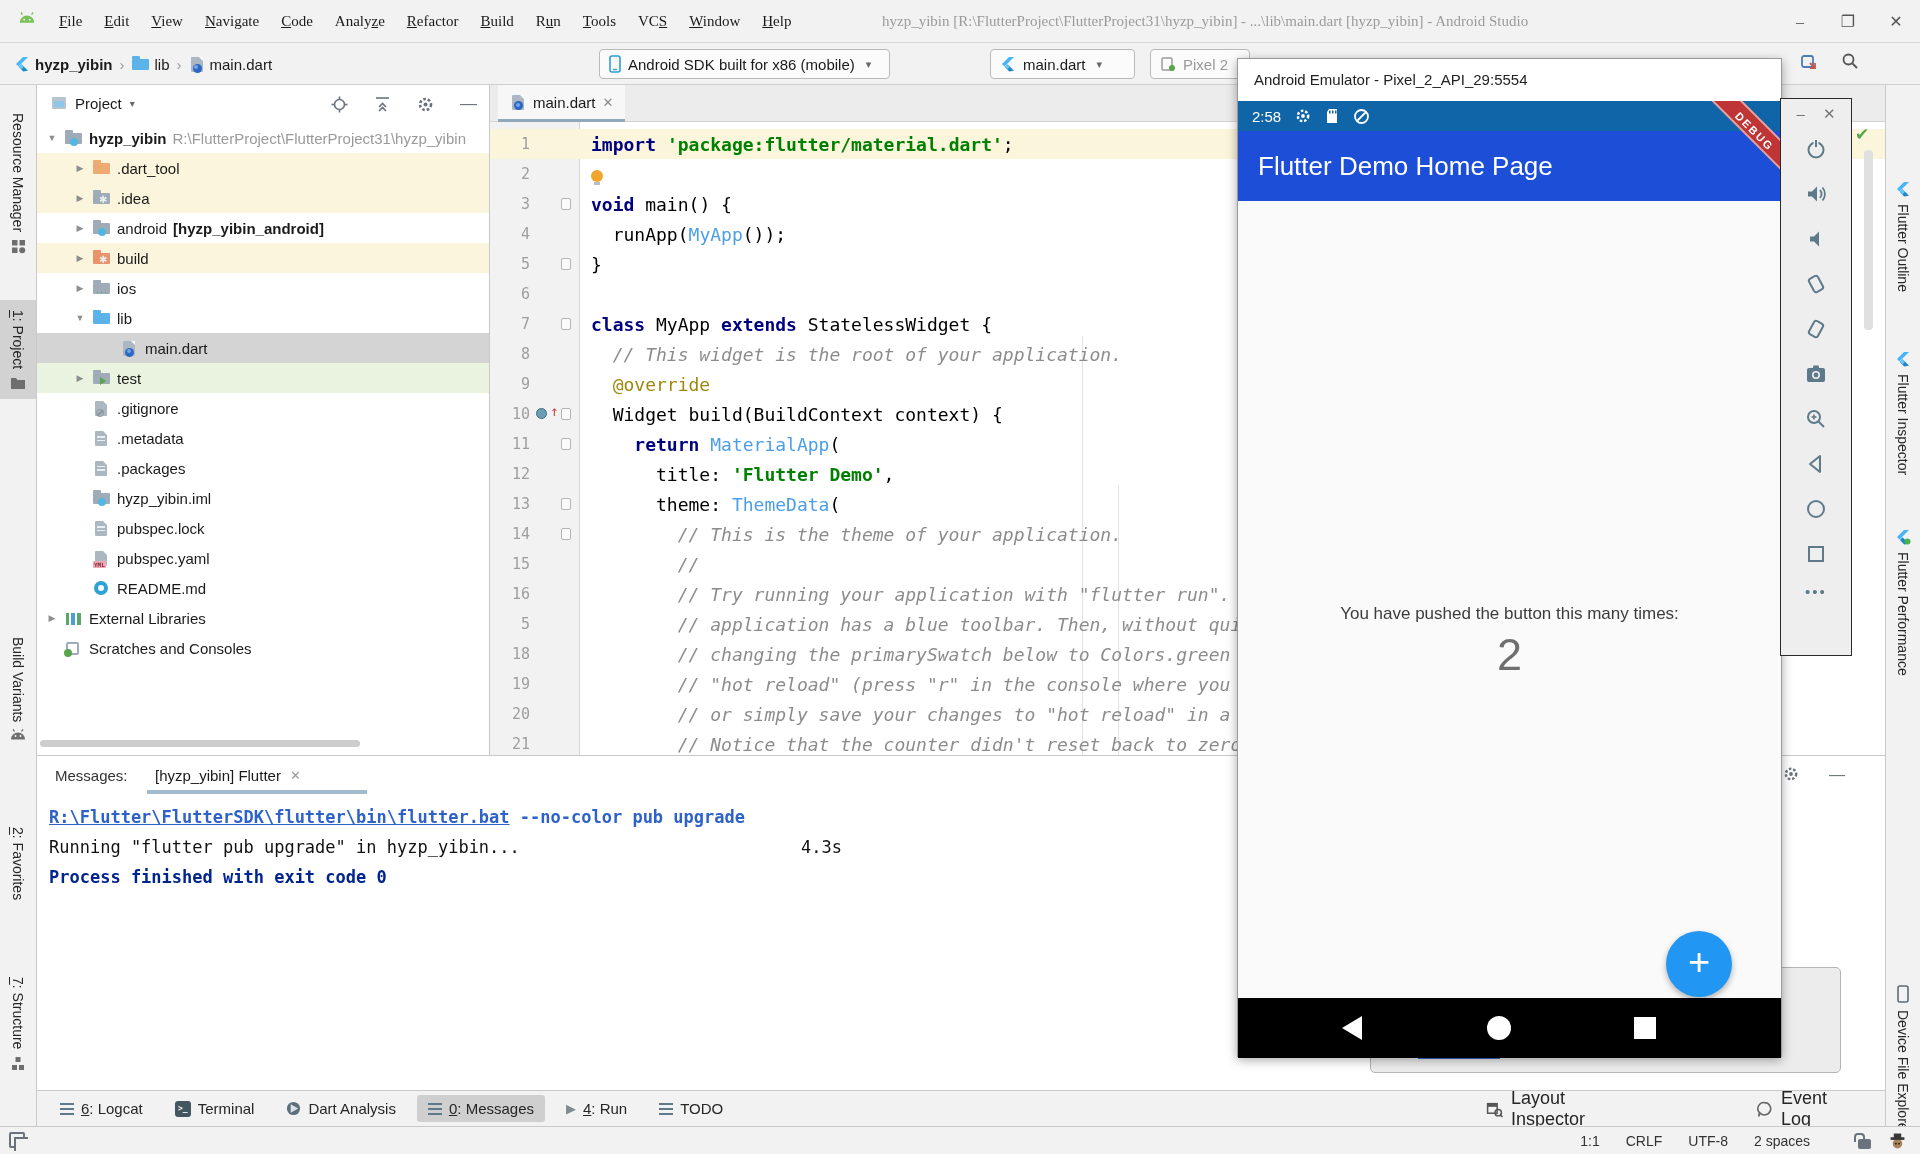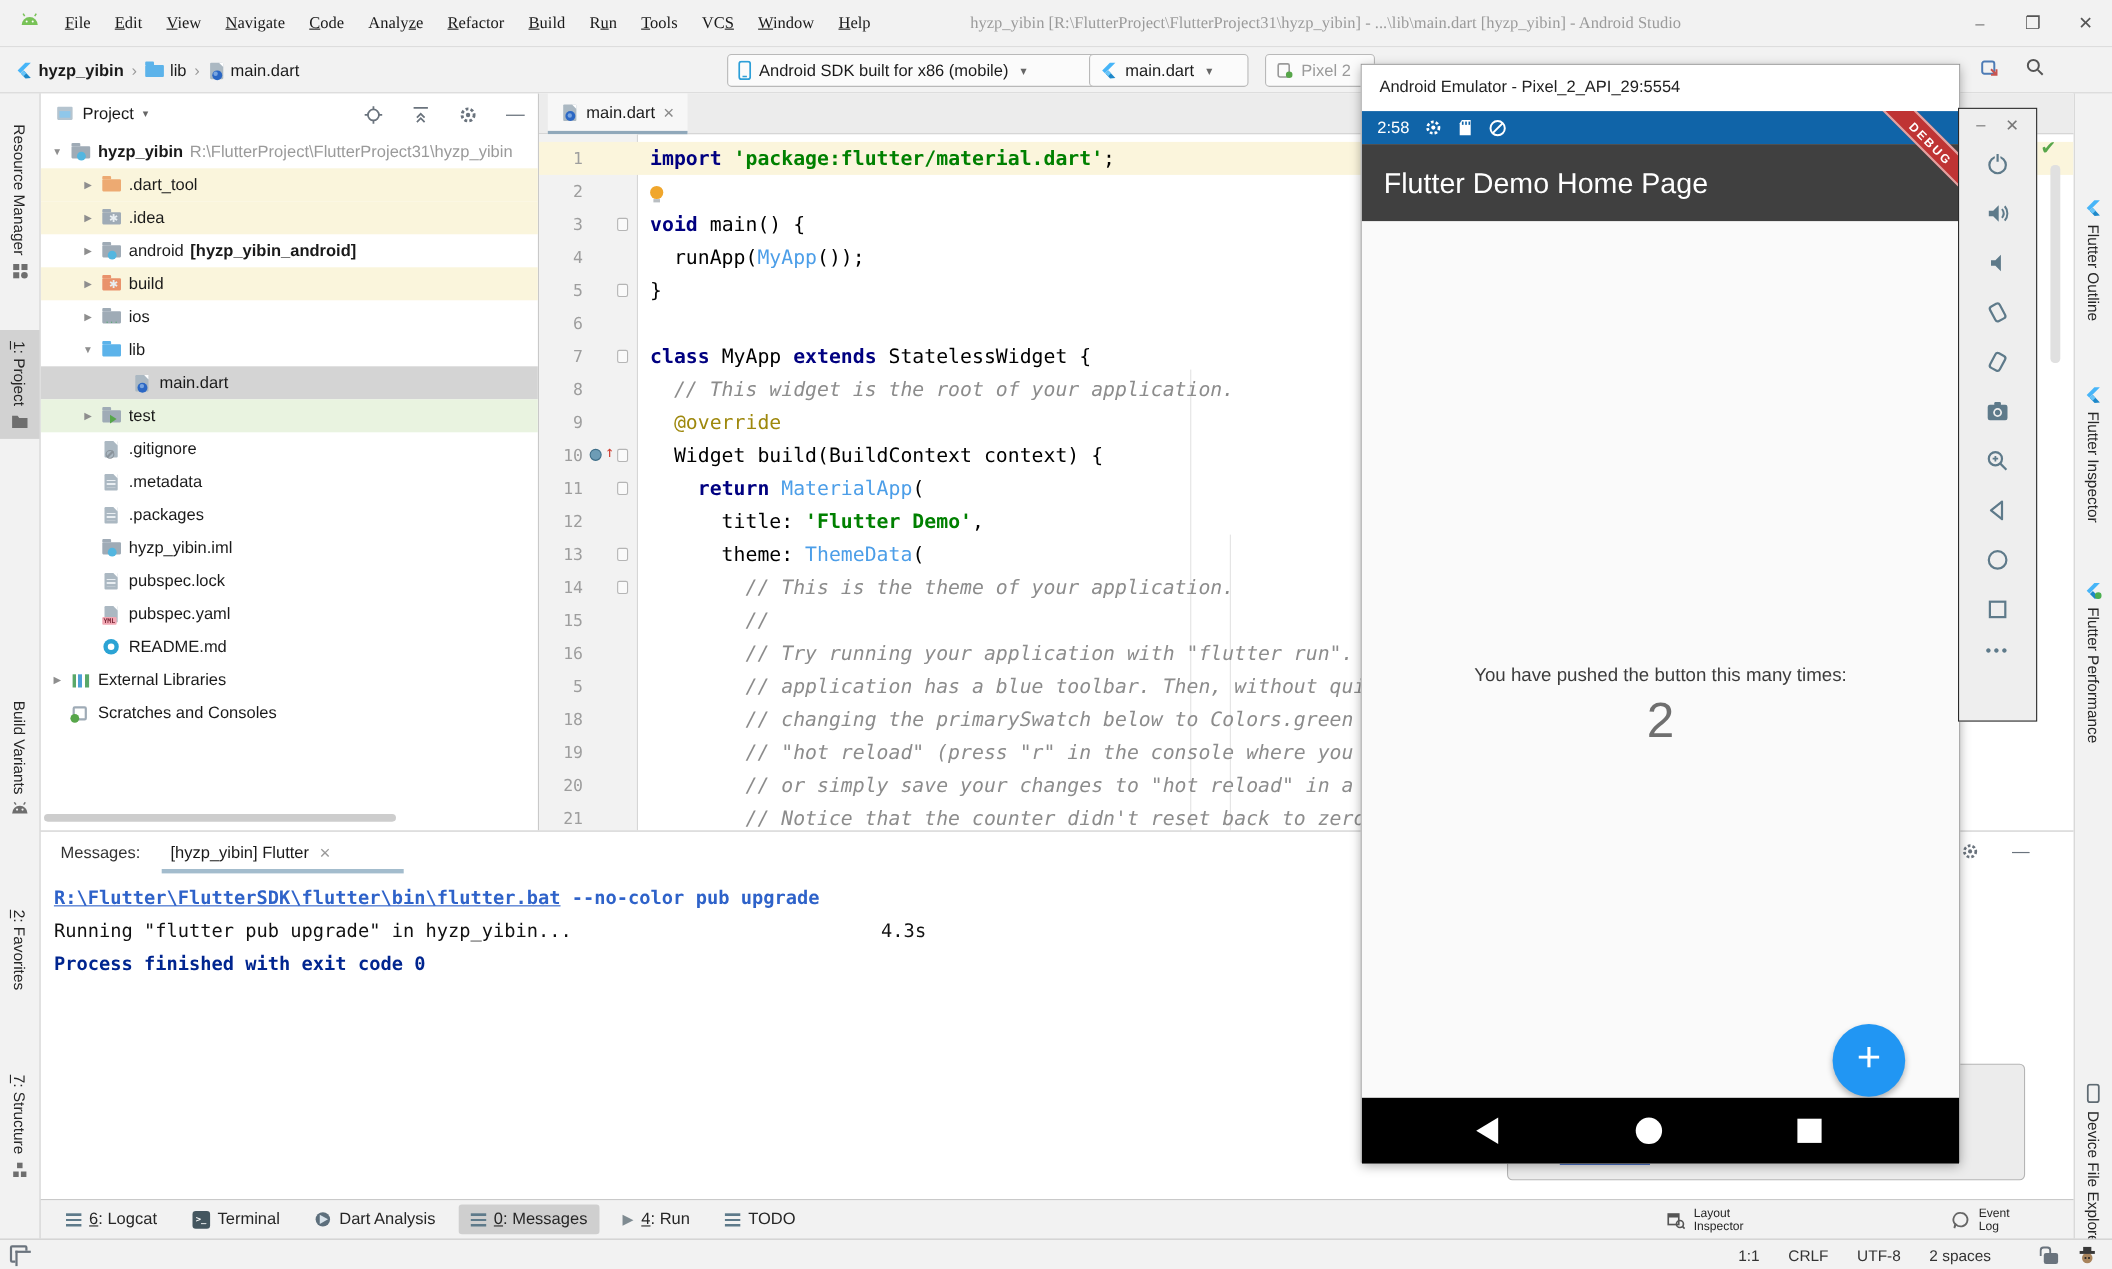--- a/index.html
+++ b/index.html
@@ -132,21 +132,21 @@
   #bottombar{position:absolute;left:37px;top:1090px;width:1848px;height:36px;background:#f2f2f2;
     border-top:1px solid #c9c9c9;display:flex;align-items:center;padding-left:12px;gap:10px;}
   .tool-btn{display:flex;align-items:center;gap:7px;font-size:15px;padding:5px 11px;border-radius:3px;color:#262626;}
   .tool-btn.active{background:#cfcfcf;}
   .bars{width:14px;height:12px;background:
     linear-gradient(#5e7a8a 0 2px,transparent 2px 5px,#5e7a8a 5px 7px,transparent 7px 10px,#5e7a8a 10px 12px);}
   .i-term{width:16px;height:16px;background:#44565f;border-radius:3px;color:#fff;font:bold 8px "DejaVu Sans Mono",monospace;
     text-align:center;line-height:16px;}
   .i-runtri{color:#7f8b91;font-size:13px;}
   #bb-right{position:absolute;right:0;top:0;height:36px;}
-  .bb-link{position:absolute;top:0;height:36px;display:flex;align-items:center;gap:8px;font-size:11px;color:#262626;}
+  .bb-link{position:absolute;top:0;height:36px;display:flex;align-items:center;gap:8px;font-size:18px;color:#262626;}
 
   
   #statusbar{position:absolute;left:0;top:1126px;width:1920px;height:28px;background:#f2f2f2;
     border-top:1px solid #c9c9c9;font-size:14px;color:#333;}
   #sb-items{position:absolute;right:110px;top:0;height:28px;display:flex;gap:26px;align-items:center;}
   #sb-icons{position:absolute;right:14px;top:0;height:28px;display:flex;gap:18px;align-items:center;}
   #sb-corner{position:absolute;left:9px;top:5px;width:16px;height:16px;border:2px solid #6a737d;border-radius:2px;}
   #sb-corner::before{content:"";position:absolute;left:3px;top:3px;width:12px;height:12px;background:#f2f2f2;border-left:2px solid #6a737d;border-top:2px solid #6a737d;}
   .i-lock{position:relative;width:13px;height:10px;background:#6a737d;border-radius:2px;margin-top:5px;}
   .i-lock::before{content:"";position:absolute;left:-4px;top:-6px;width:7px;height:7px;border:2px solid #6a737d;border-bottom:none;border-radius:4px 4px 0 0;}
@@ -157,21 +157,21 @@
   #partial-link{position:absolute;left:47px;top:88px;width:82px;height:3px;background:#3b67c6;}
 
   
   #emu{position:absolute;left:1237px;top:58px;width:545px;height:999px;background:#fff;
     border:1px solid #9a9a9a;box-shadow:0 3px 10px rgba(0,0,0,.35);z-index:20;}
   #emu-title{position:absolute;left:0;top:0;width:100%;height:42px;background:#fff;
     font-size:15px;color:#222;line-height:42px;padding-left:16px;}
   #phone{position:absolute;left:0;top:42px;width:543px;height:957px;background:#fafafa;overflow:hidden;}
   #ph-status{position:absolute;left:0;top:0;width:100%;height:30px;background:#1064a8;color:#fff;
     display:flex;align-items:center;gap:14px;padding-left:14px;font-size:15px;}
-  #ph-appbar{position:absolute;left:0;top:30px;width:100%;height:70px;background:#404040;color:#fff;
+  #ph-appbar{position:absolute;left:0;top:30px;width:100%;height:70px;background:#1d4ed8;color:#fff;
     font-size:26px;font-weight:500;display:flex;align-items:center;padding-left:20px;}
   #debug-ribbon{position:absolute;right:0;top:0;width:74px;height:74px;overflow:hidden;}
   #debug-ribbon .band{position:absolute;left:-16px;top:18px;width:130px;height:22px;background:#bf3434;
     transform:rotate(45deg);transform-origin:center;color:#fff;font-size:11px;font-weight:bold;
     text-align:center;line-height:22px;letter-spacing:2px;border-top:2px solid rgba(255,255,255,.55);
     border-bottom:2px solid rgba(255,255,255,.55);}
   #ph-body-label{position:absolute;left:0;top:503px;width:100%;text-align:center;font-size:17px;color:#3c3c3c;}
   #ph-counter{position:absolute;left:0;top:528px;width:100%;text-align:center;font-size:45px;color:#6f6f6f;
     font-weight:400;}
   #fab{position:absolute;left:428px;top:830px;width:66px;height:66px;border-radius:50%;background:#2196f3;
@@ -228,21 +228,21 @@
       </span>
       <span class="bc-sep">›</span>
       <span class="bc">
         <span class="tico" style="width: 16px;">
           <span class="page"></span>
           <span class="pdart"></span>
         </span>
         <span>main.dart</span>
       </span>
     </div>
-  <div class="combo" style="left:661px;width:356px;">
+  <div class="combo" style="left:599px;width:291px;">
     <span class="ic">
       <svg width="12" height="18" viewBox="0 0 12 18">
           <rect x="1" y="1" width="10" height="16" rx="2" fill="none" stroke="#2d9fd8" stroke-width="1.6"></rect>
           <line x1="4" y1="14.5" x2="8" y2="14.5" stroke="#2d9fd8" stroke-width="1.4"></line>
         </svg>
     </span>
     <span>Android SDK built for x86 (mobile)</span>
     <span class="caret">▾</span>
   </div>
   <div class="combo" style="left:990px;width:145px;">

